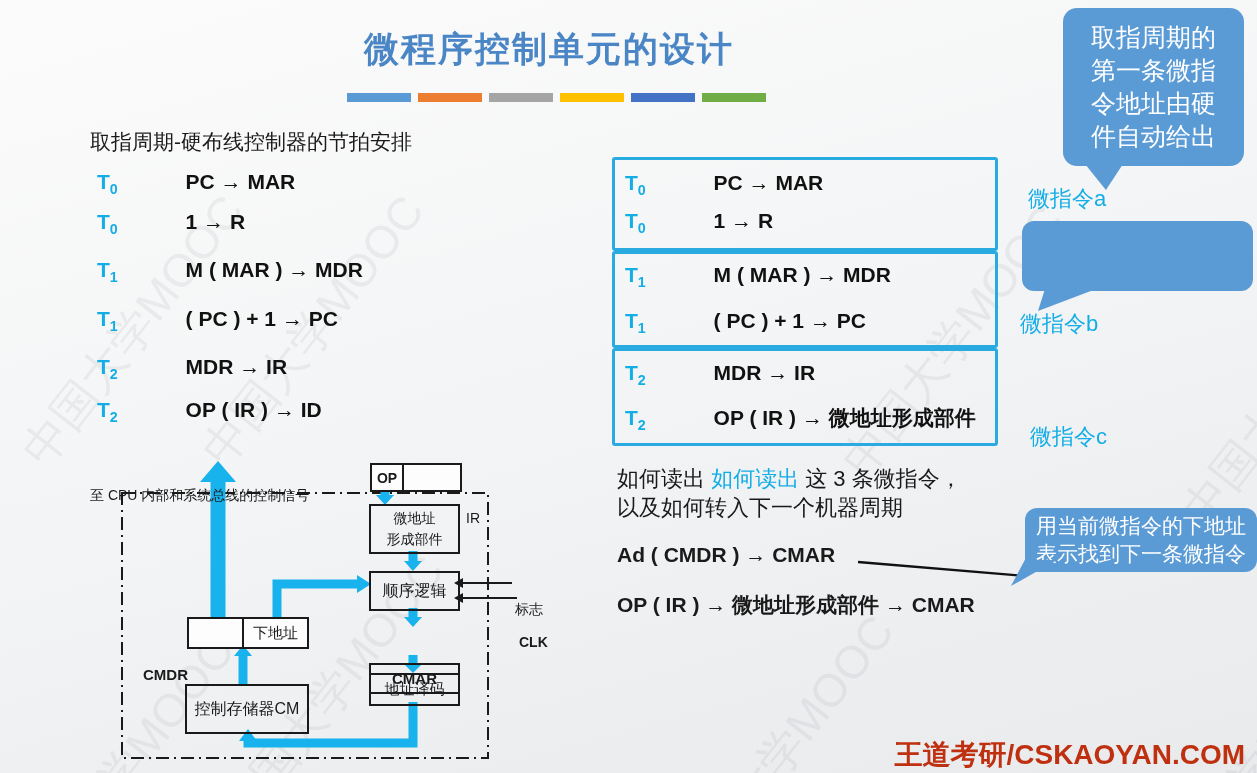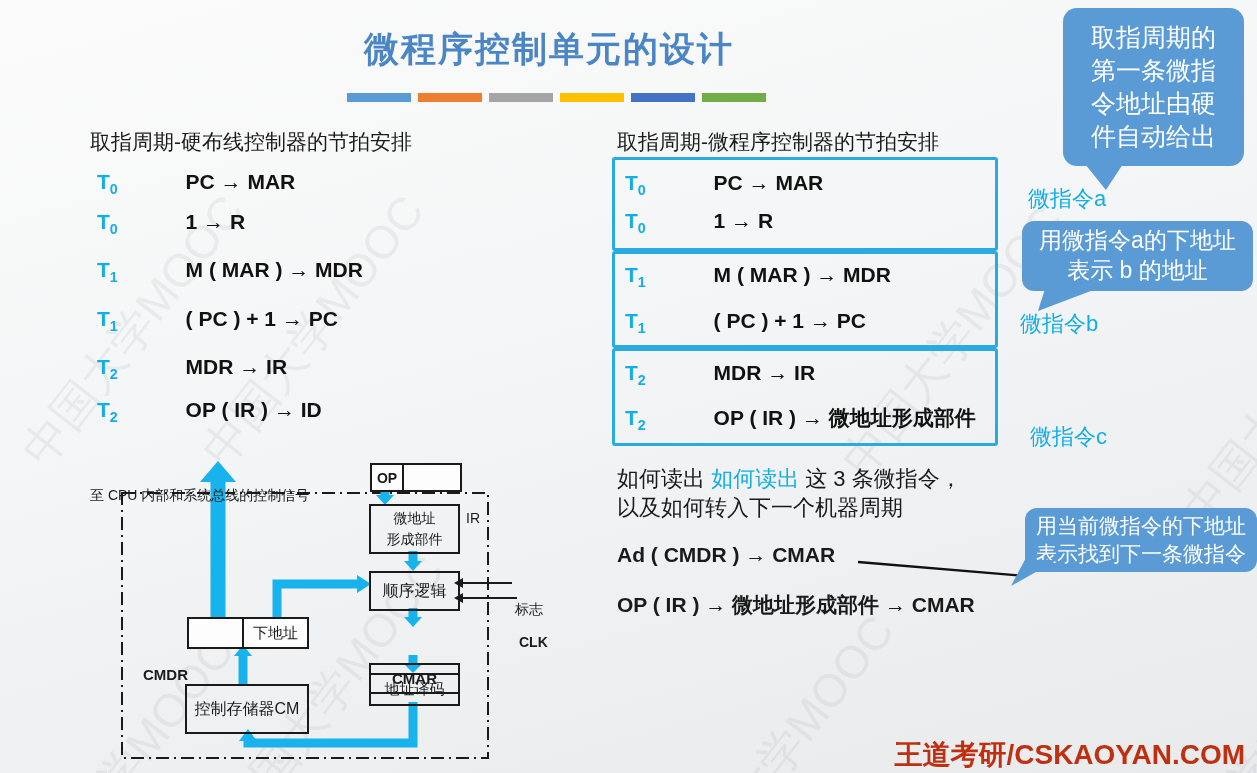--- a/index.html
+++ b/index.html
@@ -80,21 +80,20 @@
   <div class="abs trow" style="left:97px;top:307px;">
     <span class="tlab"><span>T</span><sub>1</sub></span>
     <span class="rtext" style="margin-left:34px;">( PC ) + 1 → PC</span></div>
   <div class="abs trow" style="left:97px;top:355px;">
     <span class="tlab"><span>T</span><sub>2</sub></span>
     <span class="rtext" style="margin-left:34px;">MDR → IR</span></div>
   <div class="abs trow" style="left:97px;top:398px;">
     <span class="tlab"><span>T</span><sub>2</sub></span>
     <span class="rtext" style="margin-left:34px;">OP ( IR ) → ID</span></div>
 
-  <div class="abs heading" style="left:617px;top:128px;">取指周期-微程序控制器的节拍安排</div>
 
   <div class="abs gbox" style="left:612px;top:157px;width:380px;height:88px;">
     <div class="trow" style="top:11px;">
       <span class="tlab"><span>T</span><sub>0</sub></span>
       <span class="rtext" style="margin-left:34px;">PC → MAR</span></div>
     <div class="trow" style="top:49px;">
       <span class="tlab"><span>T</span><sub>0</sub></span>
       <span class="rtext" style="margin-left:34px;">1 → R</span></div>
   </div>
   <div class="abs gbox" style="left:612px;top:251px;width:380px;height:91px;">
@@ -116,21 +115,20 @@
 
   <div class="abs microlab" style="left:1028px;top:184px;">微指令a</div>
   <div class="abs microlab" style="left:1020px;top:309px;">微指令b</div>
   <div class="abs microlab" style="left:1030px;top:422px;">微指令c</div>
 
   <div class="abs bubble" style="left:1063px;top:8px;width:181px;height:158px;font-size:25px;line-height:1.32;padding:0 24px;box-sizing:border-box;">
     <span>取指周期的第一条微指令地址由硬件自动给出</span>
     <div class="tail" style="left:22px;bottom:-24px;width:38px;height:26px;clip-path:polygon(0 0,100% 0,55% 100%);"></div>
   </div>
   <div class="abs bubble" style="left:1022px;top:221px;width:231px;height:70px;font-size:23px;line-height:1.3;border-radius:12px;padding:4px 8px;box-sizing:border-box;">
-    <span>用微指令a的下地址表示 b 的地址</span>
     <div class="tail" style="left:16px;bottom:-20px;width:58px;height:22px;clip-path:polygon(12% 0,100% 0,0 100%);"></div>
   </div>
   <div class="abs bubble" style="left:1025px;top:508px;width:232px;height:64px;font-size:21px;line-height:1.35;border-radius:12px;padding:4px 6px;box-sizing:border-box;">
     <span>用当前微指令的下地址表示找到下一条微指令</span>
     <div class="tail" style="left:-14px;bottom:-14px;width:46px;height:26px;clip-path:polygon(100% 0,30% 0,0 100%);"></div>
   </div>
 
   <div class="abs note" style="left:617px;top:464px;">
     <span>如何读出 </span><span class="hl">如何读出</span><span> 这 3 条微指令，</span>
   </div>

